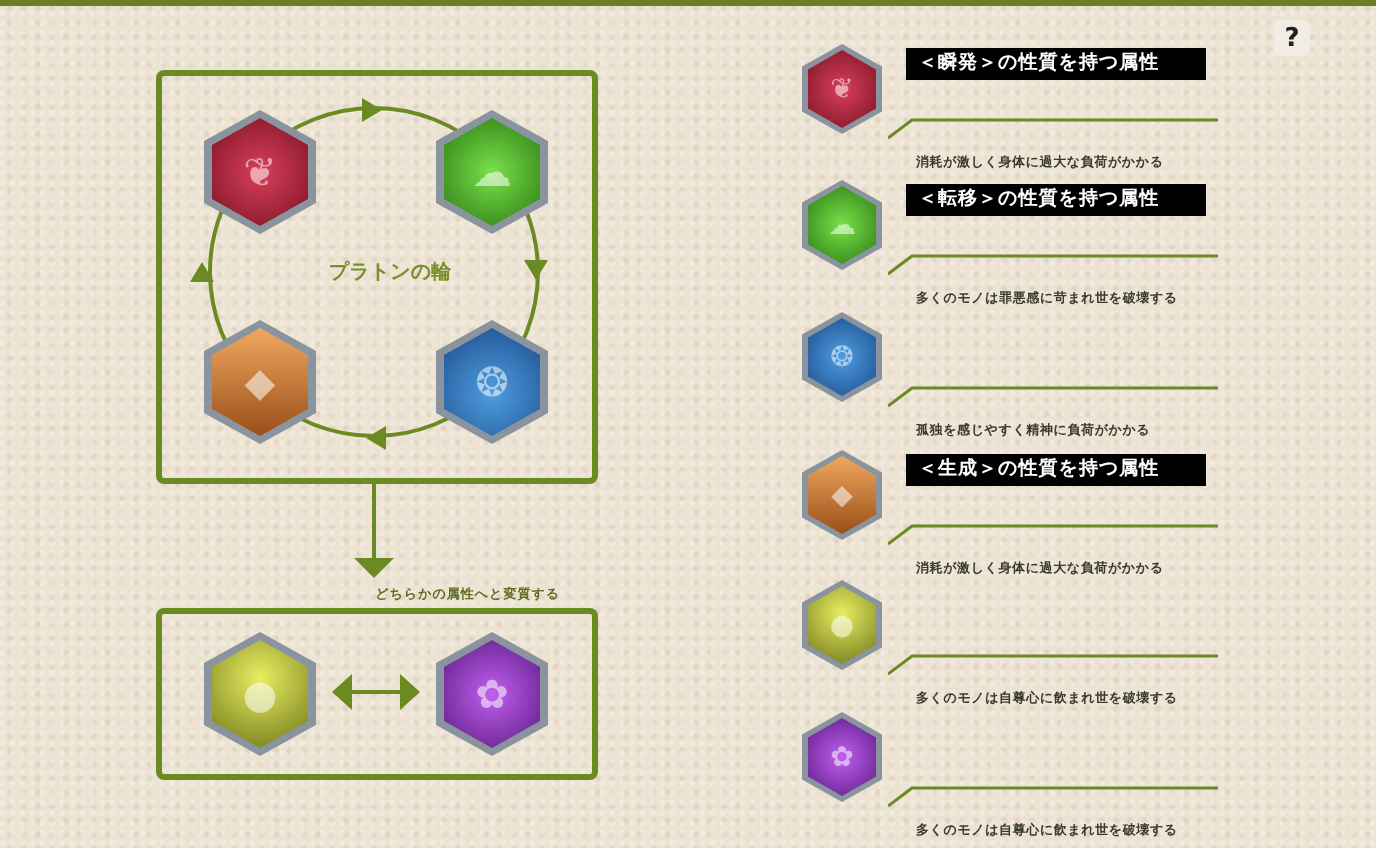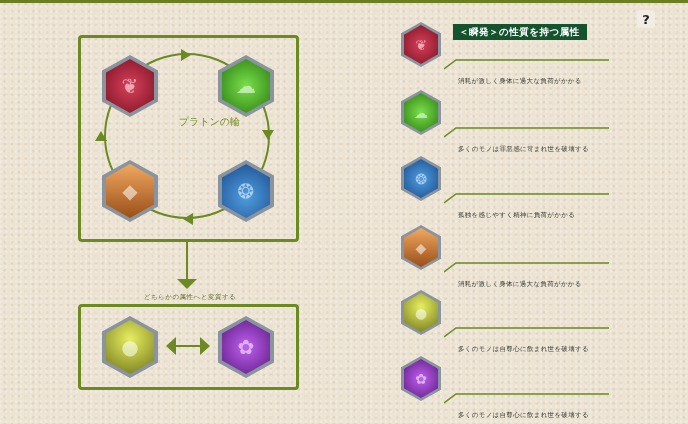--- a/index.html
+++ b/index.html
@@ -16,51 +16,51 @@
   .help-btn {
     position: absolute; left: 637px; top: 10px; width: 18px; height: 18px;
     background: #f2ede4; border-radius: 3px; display: flex; align-items: center; justify-content: center;
     font-size: 13px; font-weight: bold; color: #222; cursor: pointer;
   }
   .frame { position: absolute; border: 3px solid #6b8a22; border-radius: 4px; box-sizing: border-box; }
   .cycle-frame { left: 78px; top: 35px; width: 221px; height: 207px; }
   .result-frame { left: 78px; top: 304px; width: 221px; height: 86px; }
   svg.overlay { position: absolute; left: 0; top: 0; }
   .wheel-label {
-    position: absolute; left: 150px; top: 115px; width: 90px; text-align: right;
-    font-size: 10px; font-weight: normal; color: #7a8f2a;
+    position: absolute; left: 150px; top: 129px; width: 90px; text-align: center;
+    font-size: 10px; font-weight: bold; color: #7a8f2a;
   }
   .transform-label {
-    position: absolute; left: 100px; top: 293px; width: 180px; text-align: center;
-    font-size: 6.5px; font-weight: normal; color: #5e6d22; letter-spacing: 0.5px;
+    position: absolute; left: 100px; top: 293px; width: 180px; text-align: right;
+    font-size: 6.5px; font-weight: bold; color: #5e6d22; letter-spacing: 0.5px;
   }
   .hex { position: absolute; width: 56px; height: 62px; }
   .hex .outer {
     position: absolute; inset: 0; background: #8a949e;
     clip-path: polygon(50% 0, 100% 25%, 100% 75%, 50% 100%, 0 75%, 0 25%);
   }
   .hex .inner {
     position: absolute; left: 4px; top: 4px; right: 4px; bottom: 4px;
     clip-path: polygon(50% 0, 100% 25%, 100% 75%, 50% 100%, 0 75%, 0 25%);
   }
   .hex .glyph {
     position: absolute; left: 0; top: 0; width: 100%; height: 100%;
     display: flex; align-items: center; justify-content: center; font-size: 20px; color: rgba(255,255,255,0.55);
   }
   .hex.small { width: 40px; height: 45px; }
   .hex.small .inner { left: 3px; top: 3px; right: 3px; bottom: 3px; }
   .hex.small .glyph { font-size: 14px; }
   .attr-row { position: absolute; left: 400px; width: 210px; height: 60px; }
   .attr-title {
-    position: absolute; left: 53px; top: 4px; width: 134px; height: 16px;
-    background: #14532d; color: #fff; font-size: 9.5px; font-weight: bold;
+    position: absolute; left: 53px; top: 4px; width: 150px; height: 16px;
+    background: #000000; color: #fff; font-size: 9.5px; font-weight: bold;
     line-height: 16px; padding-left: 6px; box-sizing: border-box; letter-spacing: 0.5px;
   }
   .attr-desc {
-    position: absolute; left: 58px; top: 36px; font-size: 6.5px; font-weight: normal; color: #3a3a30;
+    position: absolute; left: 58px; top: 36px; font-size: 6.5px; font-weight: bold; color: #3a3a30;
     white-space: nowrap; letter-spacing: 0.3px; margin-top: 21px;
   }
   .attr-line { position: absolute; left: 44px; top: 36px; width: 165px; height: 14px; }
 </style>
 </head>
 <body>
 
 <div class="top-bar"></div>
 
 <div class="help-btn">
@@ -137,20 +137,21 @@
       <polyline points="0,13 12,4 165,4" fill="none" stroke="#6b8a22" stroke-width="1.5"></polyline>
     </svg>
 </div>
 
 <div class="attr-row" style="top:88px;">
   <div class="hex small" style="left:1px;top:2px;">
     <div class="outer"></div>
     <div class="inner" style="background:radial-gradient(circle, #7ae04a, #2a7a12);"></div>
     <div class="glyph">☁</div>
   </div>
+  <div class="attr-title">＜転移＞の性質を持つ属性</div>
   <div class="attr-desc">多くのモノは罪悪感に苛まれ世を破壊する</div>
   <svg class="attr-line">
       <polyline points="0,13 12,4 165,4" fill="none" stroke="#6b8a22" stroke-width="1.5"></polyline>
     </svg>
 </div>
 
 <div class="attr-row" style="top:154px;">
   <div class="hex small" style="left:1px;top:2px;">
     <div class="outer"></div>
     <div class="inner" style="background:radial-gradient(circle, #4f9ee0, #1a4a8a);"></div>
@@ -161,20 +162,21 @@
       <polyline points="0,13 12,4 165,4" fill="none" stroke="#6b8a22" stroke-width="1.5"></polyline>
     </svg>
 </div>
 
 <div class="attr-row" style="top:223px;">
   <div class="hex small" style="left:1px;top:2px;">
     <div class="outer"></div>
     <div class="inner" style="background:linear-gradient(180deg, #f0a860, #9a4f18);"></div>
     <div class="glyph">◆</div>
   </div>
+  <div class="attr-title">＜生成＞の性質を持つ属性</div>
   <div class="attr-desc">消耗が激しく身体に過大な負荷がかかる</div>
   <svg class="attr-line">
       <polyline points="0,13 12,4 165,4" fill="none" stroke="#6b8a22" stroke-width="1.5"></polyline>
     </svg>
 </div>
 
 <div class="attr-row" style="top:288px;">
   <div class="hex small" style="left:1px;top:2px;">
     <div class="outer"></div>
     <div class="inner" style="background:radial-gradient(circle at 50% 35%, #e8ee60, #6e7418);"></div>

